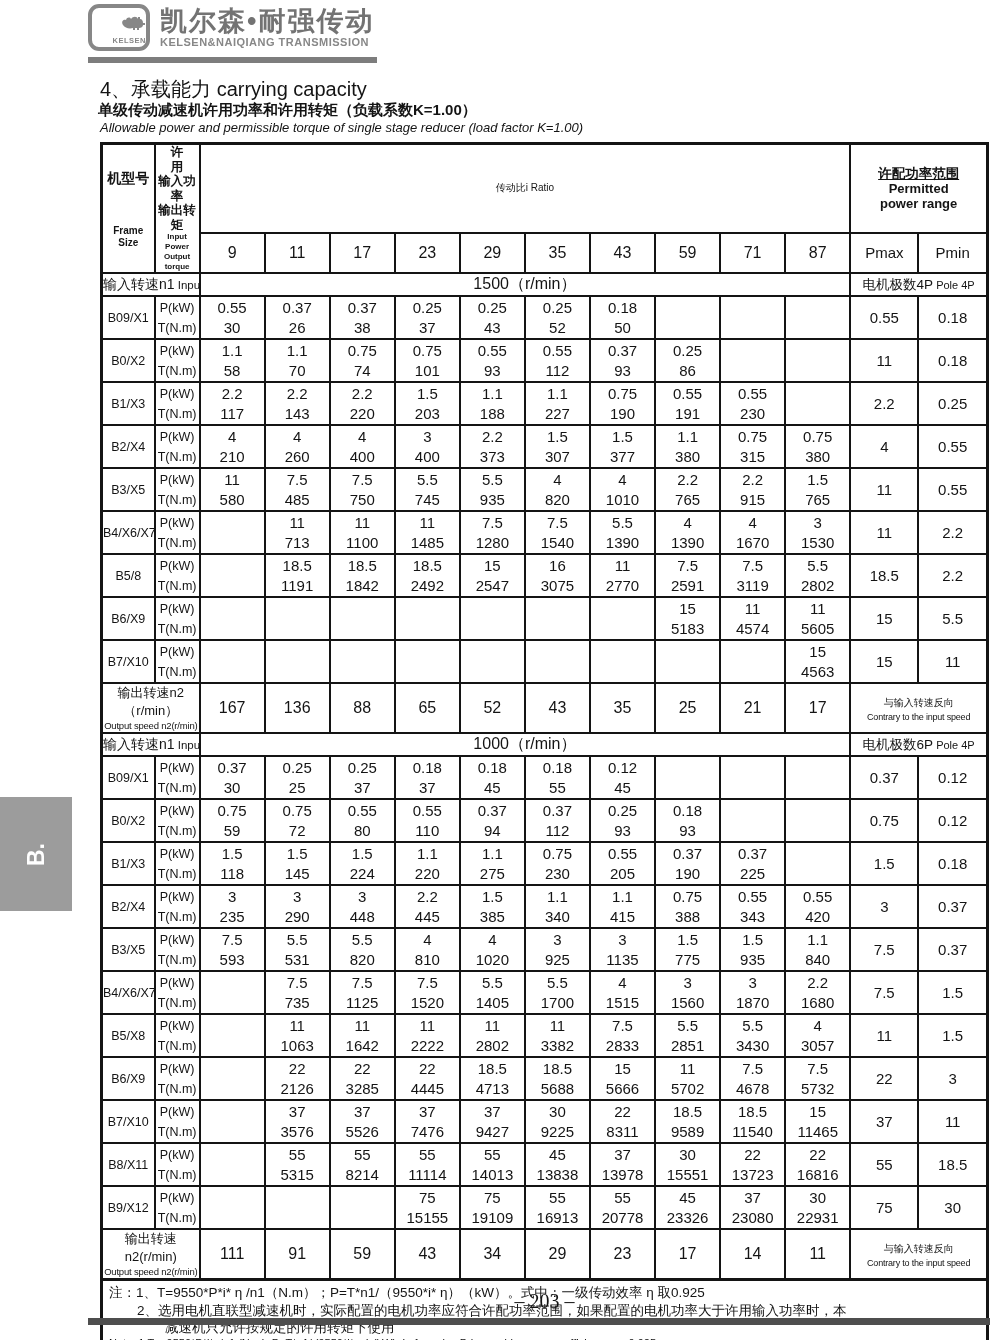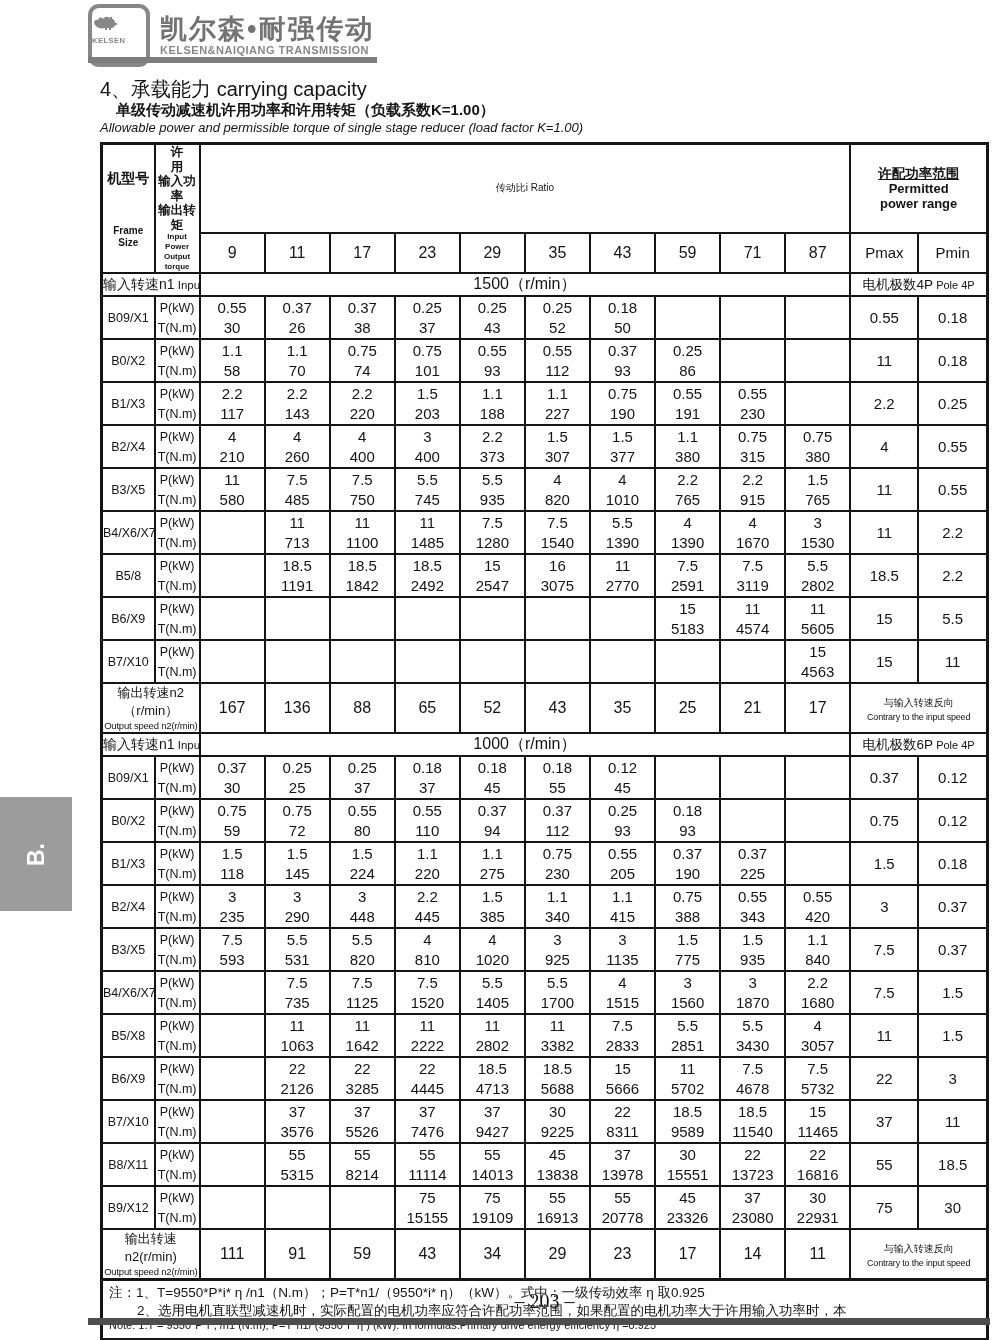--- a/index.html
+++ b/index.html
@@ -5,32 +5,32 @@
   * { box-sizing: border-box; }
   html,body { margin:0; padding:0; }
   body {
     width:1000px; height:1340px; background:#ffffff; position:relative;
     font-family:"Liberation Sans", sans-serif; color:#141414;
     -webkit-font-smoothing:antialiased;
   }
   
   .brand { position:absolute; left:88px; top:4px; display:flex; align-items:center; gap:10px; }
   .logo-box {
-    width:62px; height:63px; border:4px solid #878787; border-radius:11px;
-    display:flex; flex-direction:column; align-items:flex-start; justify-content:flex-start; padding-top:3px;
+    width:62px; height:47px; border:4px solid #878787; border-radius:11px;
+    display:flex; flex-direction:column; align-items:flex-end; justify-content:flex-start; padding-top:3px;
   }
   .logo-word { font-size:7.5px; font-weight:bold; color:#878787; letter-spacing:.5px; margin-top:1px; }
   .brand-text { display:flex; flex-direction:column; }
   .brand-cn { font-size:27px; font-weight:bold; color:#737373; letter-spacing:2px; line-height:29px; }
   .brand-en { font-size:11px; font-weight:bold; color:#878787; letter-spacing:.5px; }
   .logo-bar { position:absolute; left:88px; top:57px; width:289px; height:6px; background:#7d7d7d; }
 
   
   .title   { position:absolute; left:100px; top:76px;  font-size:20px; font-weight:500; }
-  .sub-cn  { position:absolute; left:116px; top:101px; font-size:15px; font-weight:bold; }
+  .sub-cn  { position:absolute; left:98px; top:101px; font-size:15px; font-weight:bold; }
   .sub-en  { position:absolute; left:100px; top:120px; font-size:13px;font-style:italic; }
 
   
   .table-wrap { position:absolute; left:100px; top:142px; width:889px; }
   table.cap { border-collapse:collapse; table-layout:fixed; width:889px; border:3px solid #141414; }
   .cap th, .cap td { border:2px solid #141414; padding:0; text-align:center; vertical-align:middle; overflow:hidden; }
   .hrow1 { height:60px; }
   .hrow2 { height:27px; }
   .frame-h .cn { font-size:14px; display:block; line-height:18px; }
   .frame-h .en { font-size:10px; display:block; line-height:12px;margin-top:38px; }
@@ -1192,20 +1192,21 @@
           <td class="out-note" colspan="2">
             <div class="cn">与输入转速反向</div>
             <div class="en">Contrary to the input speed</div>
           </td>
         </tr>
       </tbody>
   </table>
   <div class="notes">
     <div class="cn">注：1、T=9550*P*i*  η /n1（N.m）；P=T*n1/（9550*i* η）（kW）。式中：一级传动效率 η 取0.925</div>
     <div class="cn ind1">2、选用电机直联型减速机时，实际配置的电机功率应符合许配功率范围，如果配置的电机功率大于许用输入功率时，本</div>
+    <div class="cn ind2">减速机只允许按规定的许用转矩下使用</div>
     <div class="en">Note: 1.T = 9550*P*i*, /n1 (N.m); P=T*n1/ (9550*i* η ) (kW). In formulas.Primary drive energy efficiency  η =0.925</div>
 
   </div>
 </div>
 
 <div class="side-tab">
   <span>B.</span>
 </div>
 <div class="page-num">– 203 –</div>
 <div class="footer-bar"></div>

